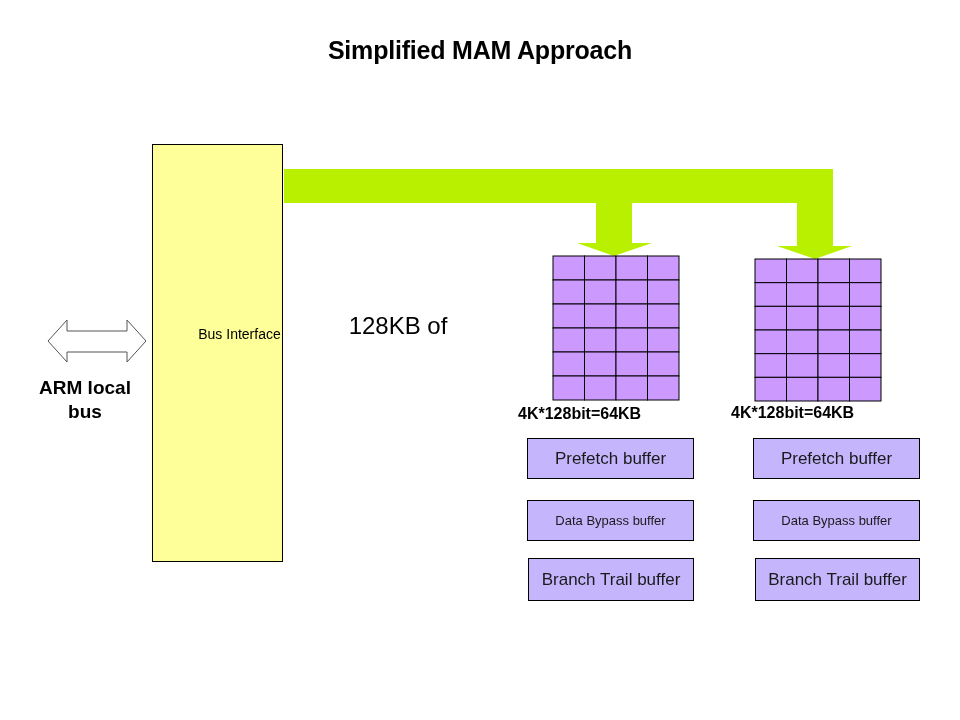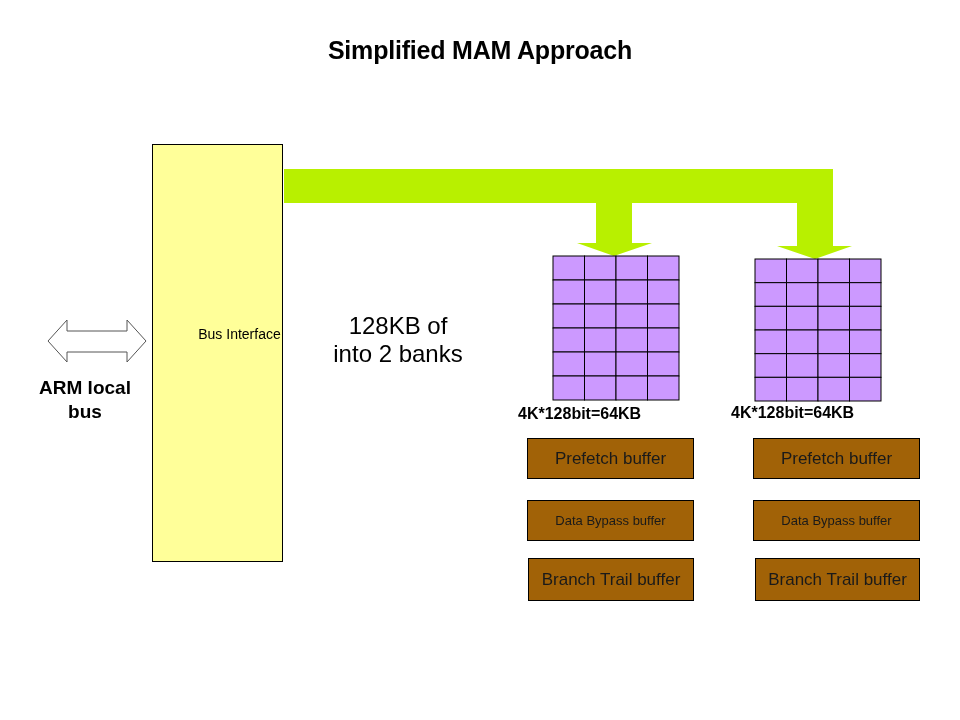--- a/index.html
+++ b/index.html
@@ -29,21 +29,21 @@
       font-weight: bold; font-size: 19px; line-height: 24px;
     }
     #flash-note {
       left: 318px; width: 160px; top: 312px; text-align: center;
       font-size: 24px; line-height: 28px;
     }
     .bank-label {
       font-weight: bold; font-size: 16px; text-align: left; width: 180px;
     }
     .buffer {
-      box-sizing: border-box; border: 1px solid #000; background: #a16207;
+      box-sizing: border-box; border: 1px solid #000; background: #c4b5fd;
       display: flex; align-items: center; justify-content: center;
       color: #1a1a1a;
     }
     .buffer.big { font-size: 17px; }
     .buffer.small { font-size: 13px; }
     svg { position: absolute; left: 0; top: 0; }
   </style>
 </head>
 <body>
 
@@ -118,21 +118,20 @@
 <div id="bus-interface" class="abs"></div>
 <div id="bus-interface-label" class="abs">Bus Interface</div>
 
 <div id="arm-label" class="abs">
   <div>ARM local</div>
   <div>bus</div>
 </div>
 
 <div id="flash-note" class="abs">
   <div>128KB of</div>
-  <div>into 2 banks</div>
 </div>
 
 <div class="abs bank-label" style="left:518px; top:405px;">4K*128bit=64KB</div>
 <div class="abs buffer big" style="left:527px; top:438px; width:167px; height:41px;">Prefetch buffer</div>
 <div class="abs buffer small" style="left:527px; top:500px; width:167px; height:41px;">Data Bypass buffer</div>
 <div class="abs buffer big" style="left:528px; top:558px; width:166px; height:43px;">Branch Trail buffer</div>
 
 <div class="abs bank-label" style="left:731px; top:404px;">4K*128bit=64KB</div>
 <div class="abs buffer big" style="left:753px; top:438px; width:167px; height:41px;">Prefetch buffer</div>
 <div class="abs buffer small" style="left:753px; top:500px; width:167px; height:41px;">Data Bypass buffer</div>

